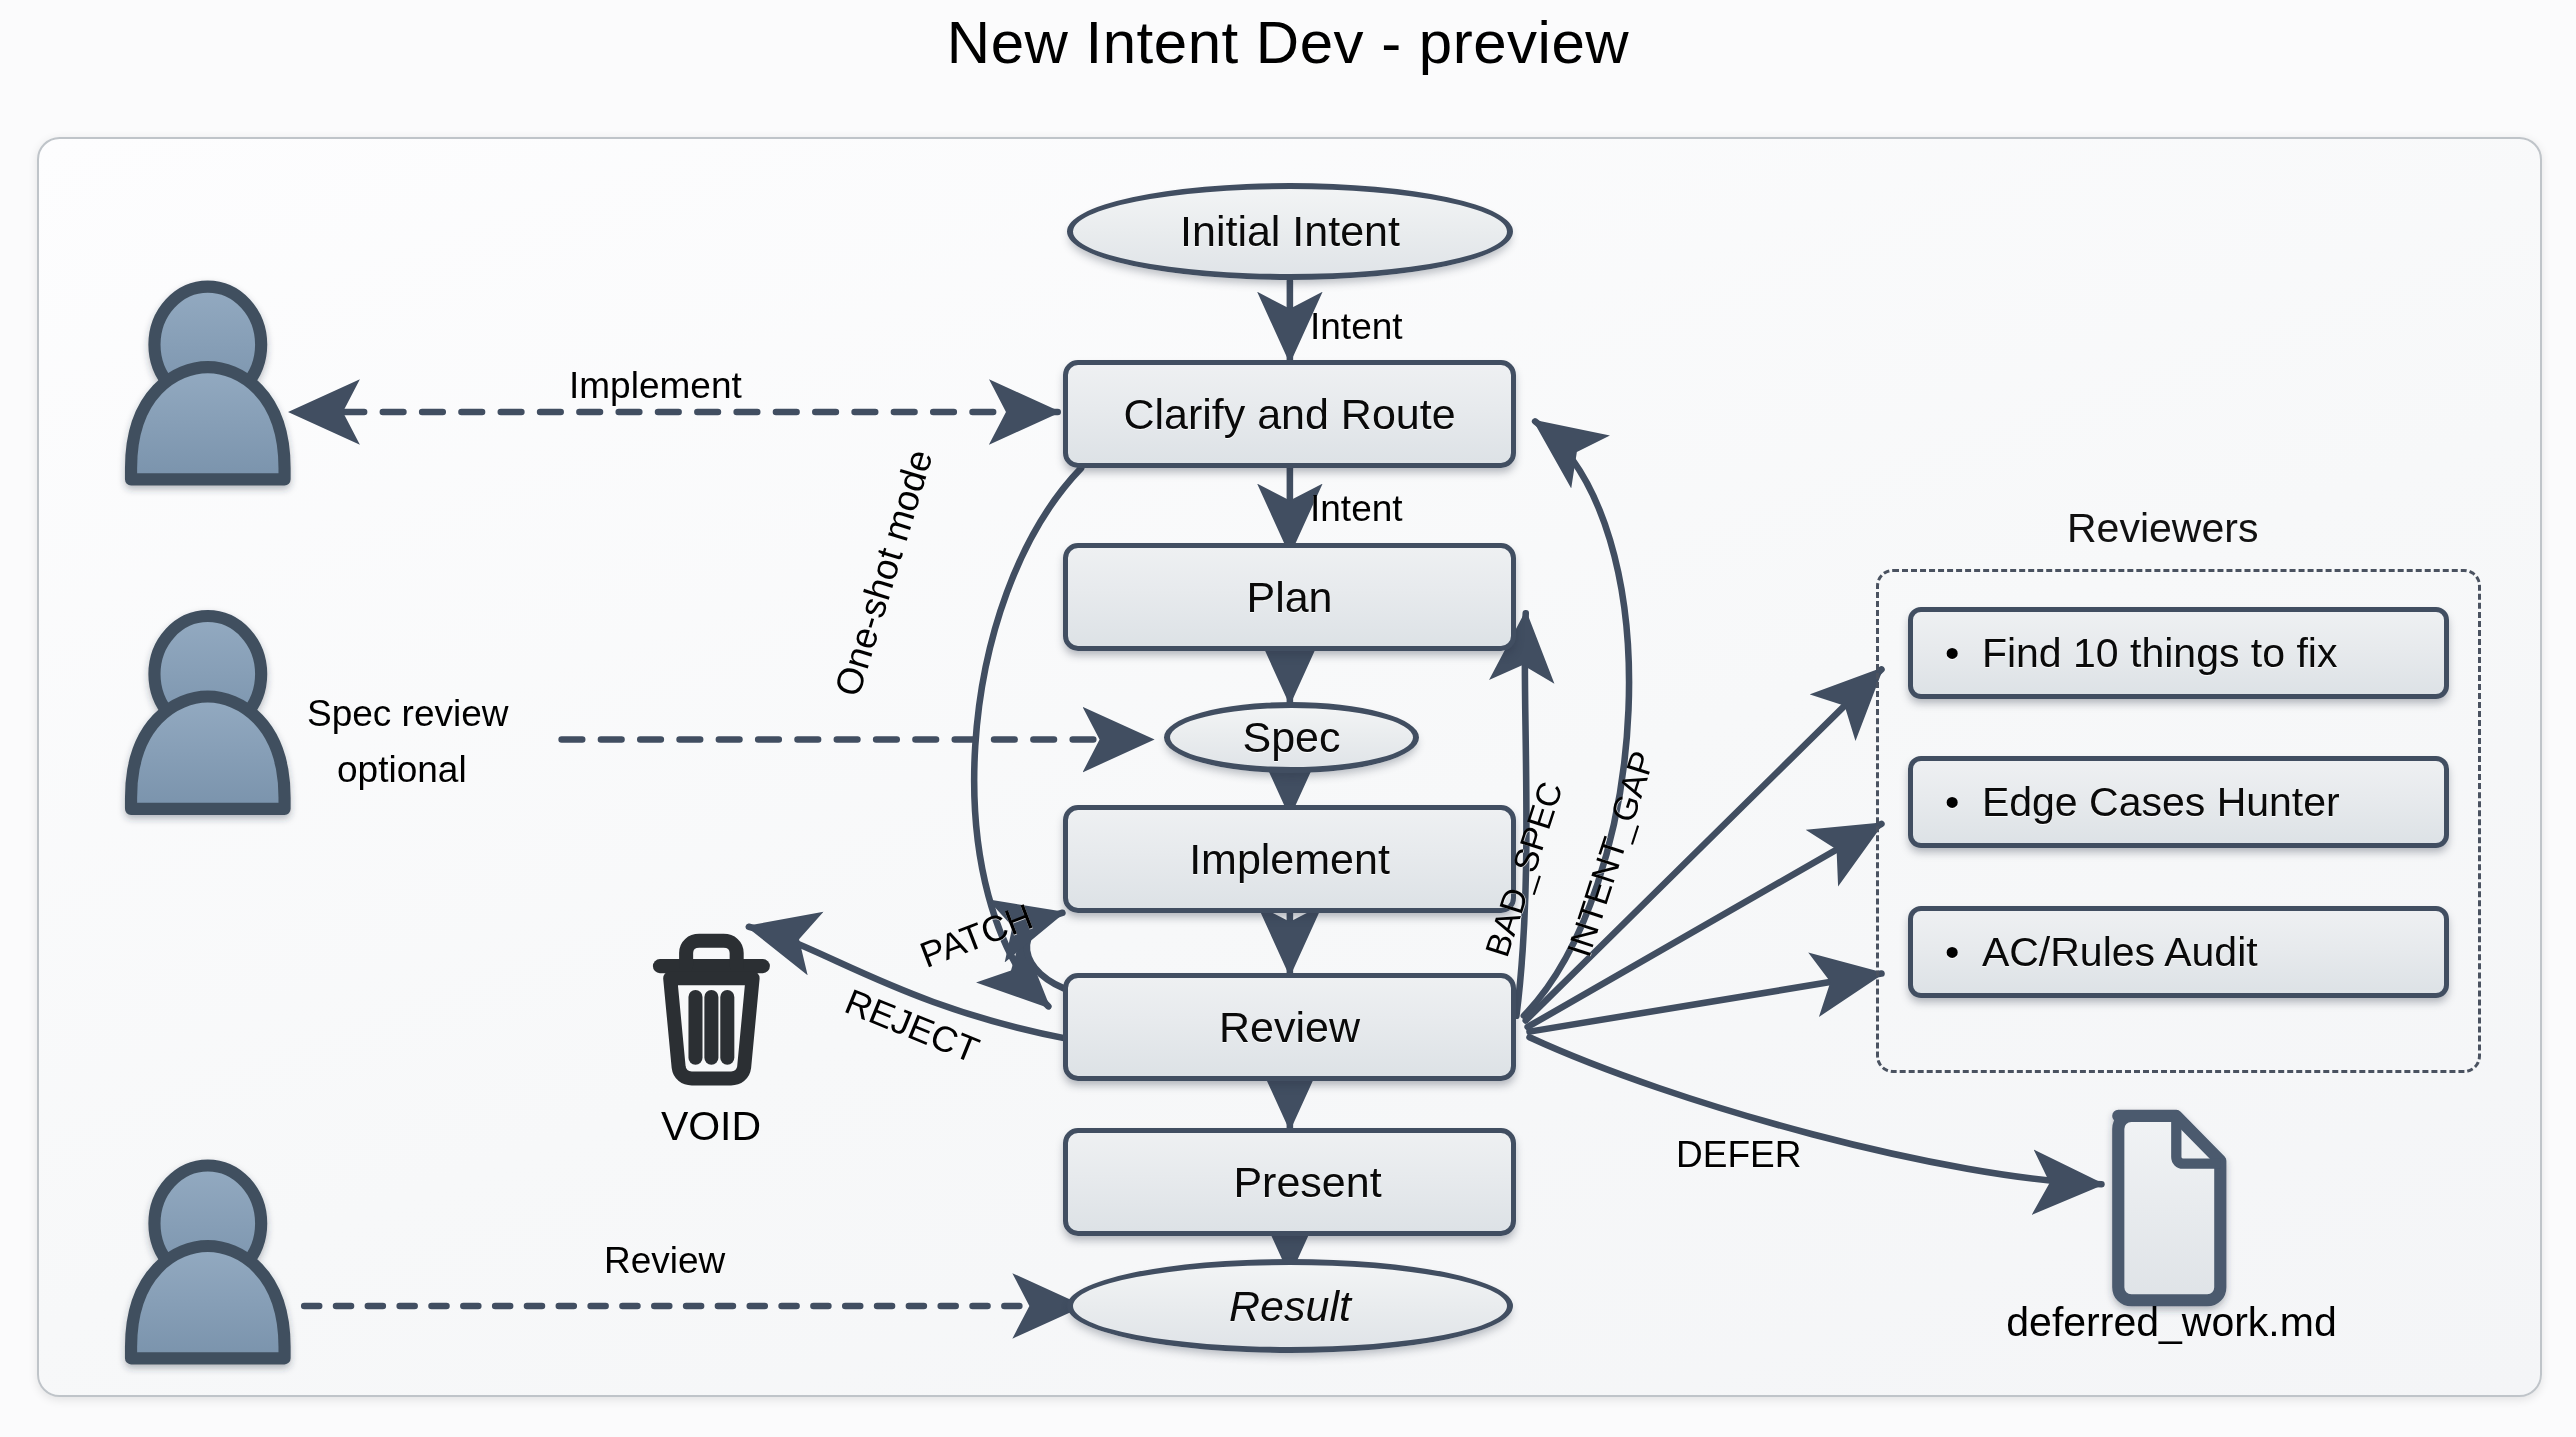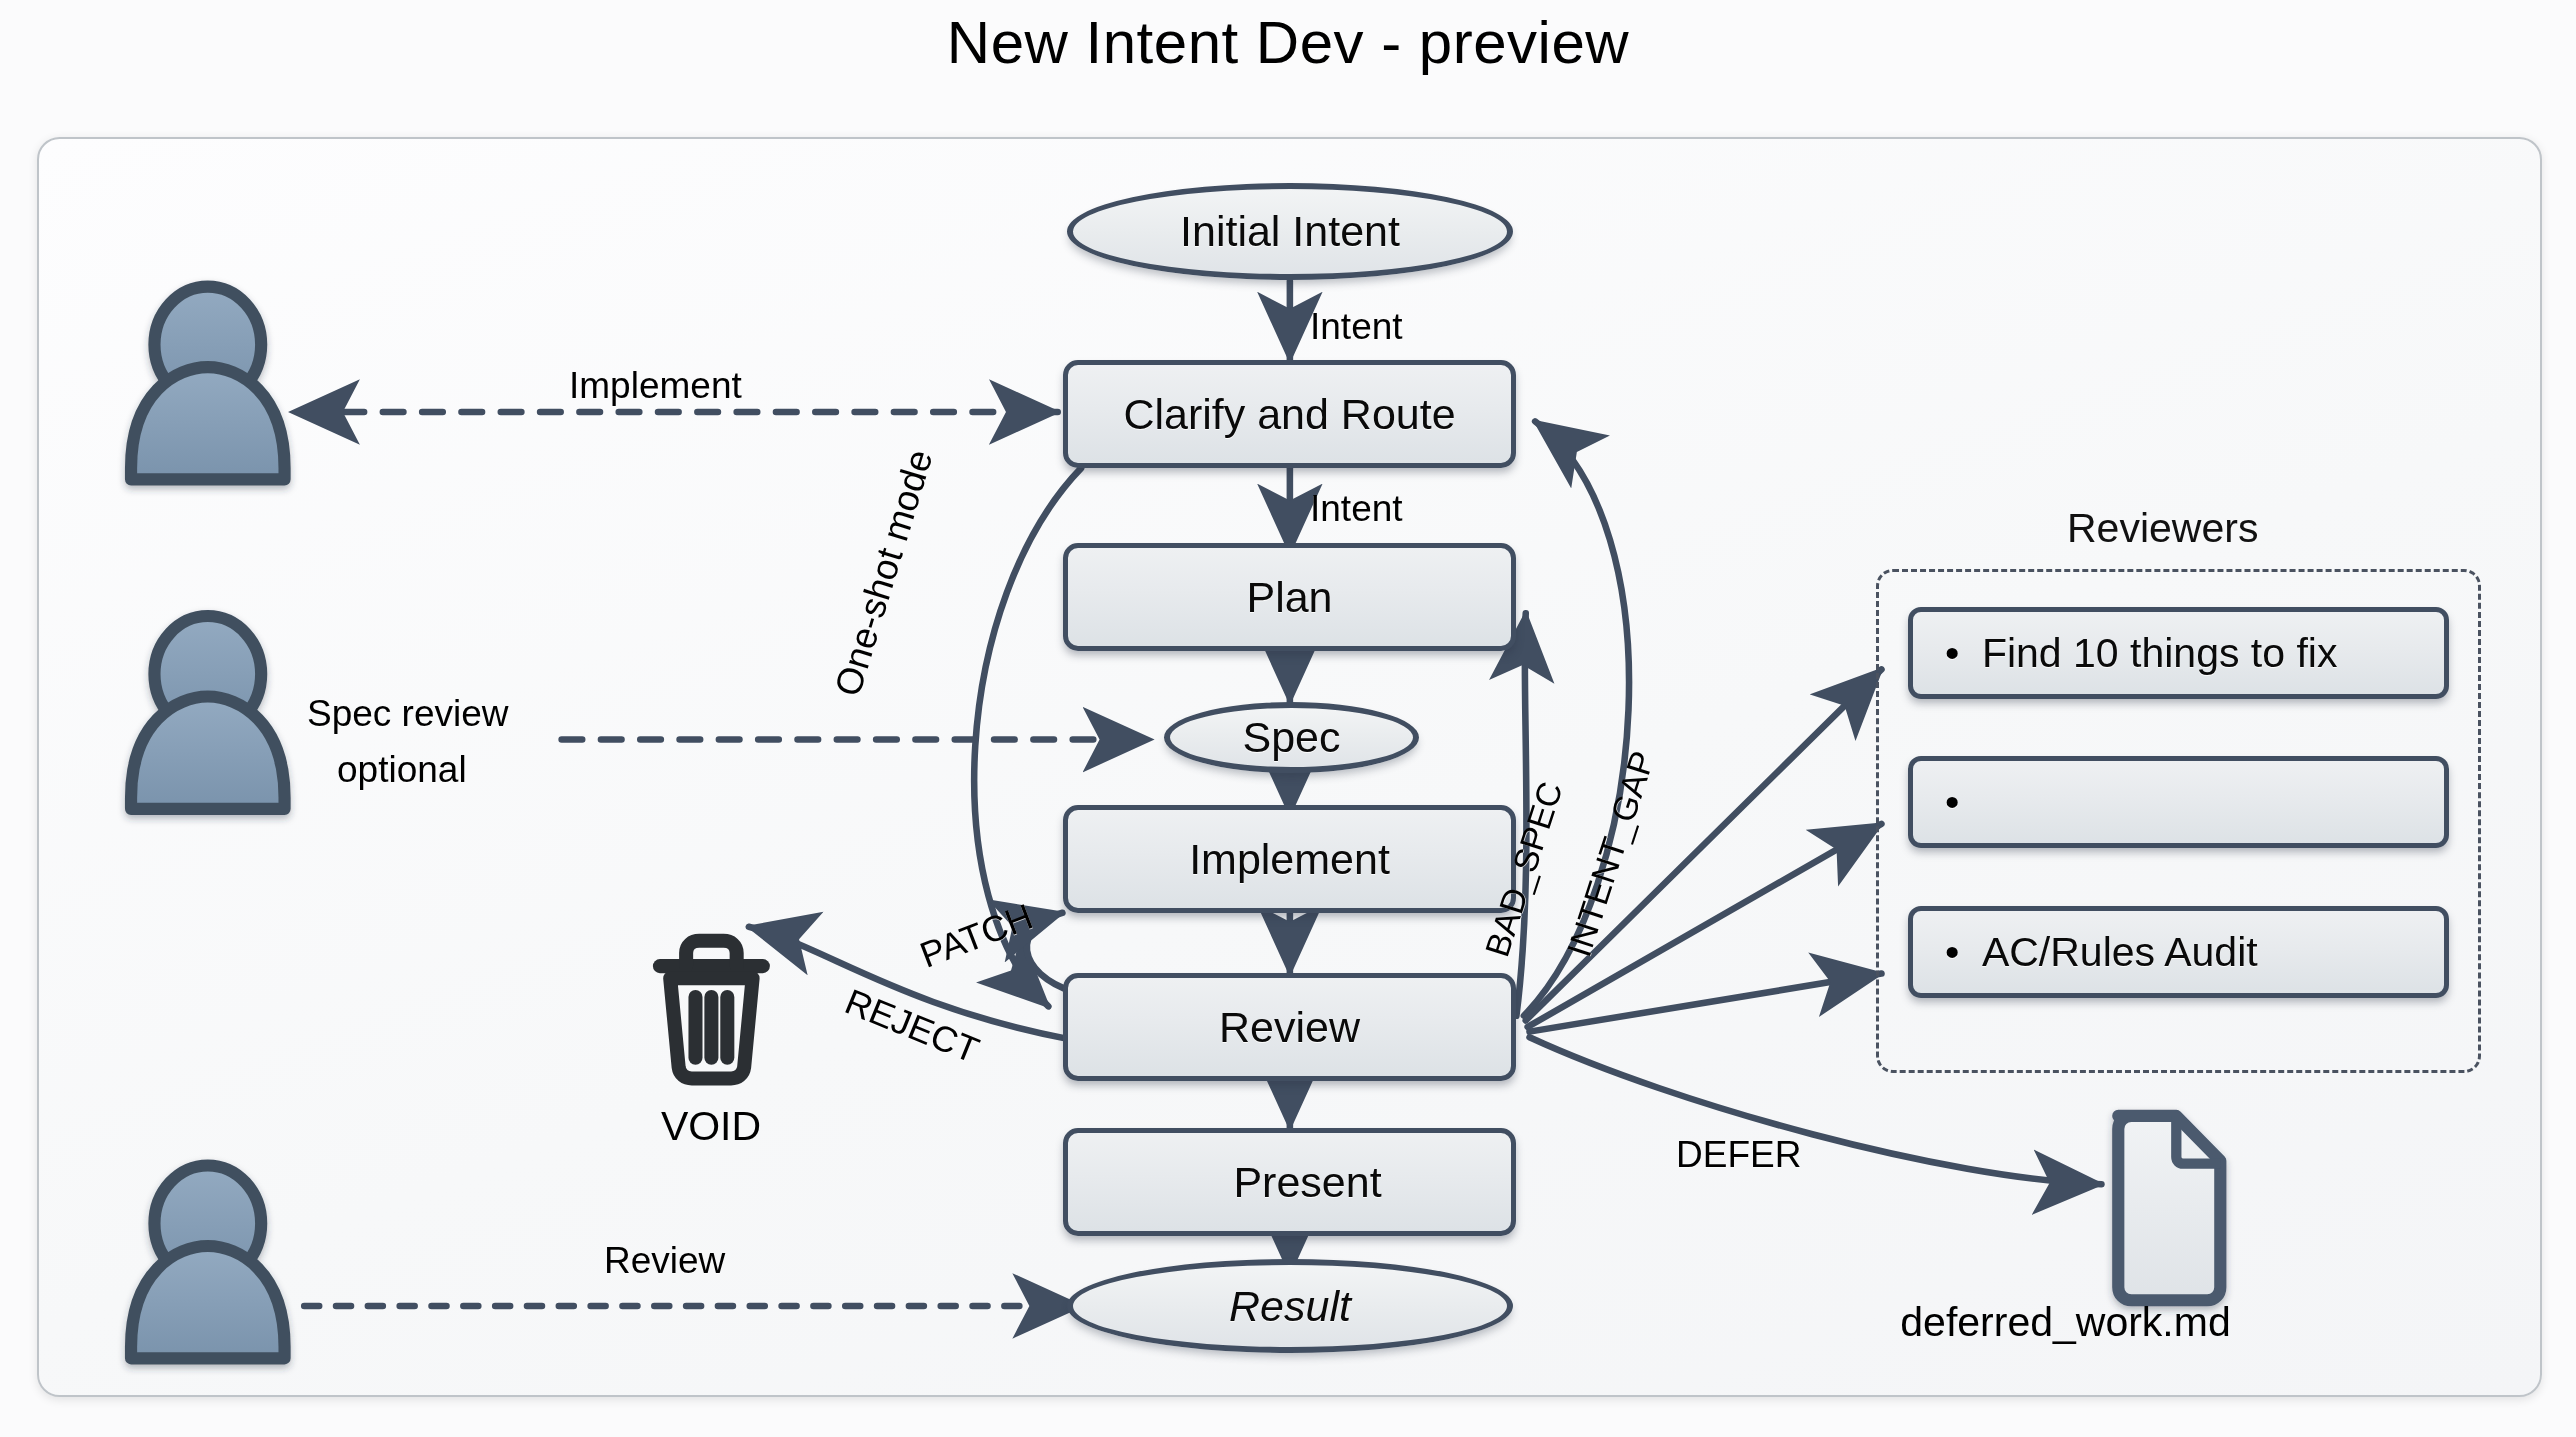--- a/index.html
+++ b/index.html
@@ -220,20 +220,21 @@
 
 <div class="dashbox" style="left:1876px;top:569px;width:605px;height:504px;"></div>
 
 <div class="node rev-box" style="left:1908px;top:607px;width:541px;height:92px;">
   <span class="rev-bullet">•</span>
   <span>Find 10 things to fix</span>
 </div>
 
 <div class="node rev-box" style="left:1908px;top:756px;width:541px;height:92px;">
   <span class="rev-bullet">•</span>
+  <span>Edge Cases Hunter</span>
 </div>
 
 <div class="node rev-box" style="left:1908px;top:906px;width:541px;height:92px;">
   <span class="rev-bullet">•</span>
   <span>AC/Rules Audit</span>
 </div>
 
 <div class="label" style="left:1310px;top:306px;">Intent</div>
 
 <div class="label" style="left:1310px;top:488px;">Intent</div>
@@ -252,14 +253,14 @@
 
 <div class="label" style="left:569px;top:365px;">Implement</div>
 
 <div class="label" style="left:307px;top:693px;">Spec review</div>
 <div class="label" style="left:337px;top:749px;">optional</div>
 
 <div class="label" style="left:604px;top:1240px;">Review</div>
 
 <div class="caption" style="left:655px;top:1103px;width:112px;">VOID</div>
 
-<div class="caption" style="left:1841px;top:1299px;width:449px;">deferred_work.md</div>
+<div class="caption" style="left:1947px;top:1299px;width:449px;">deferred_work.md</div>
 
 
 </body></html>

